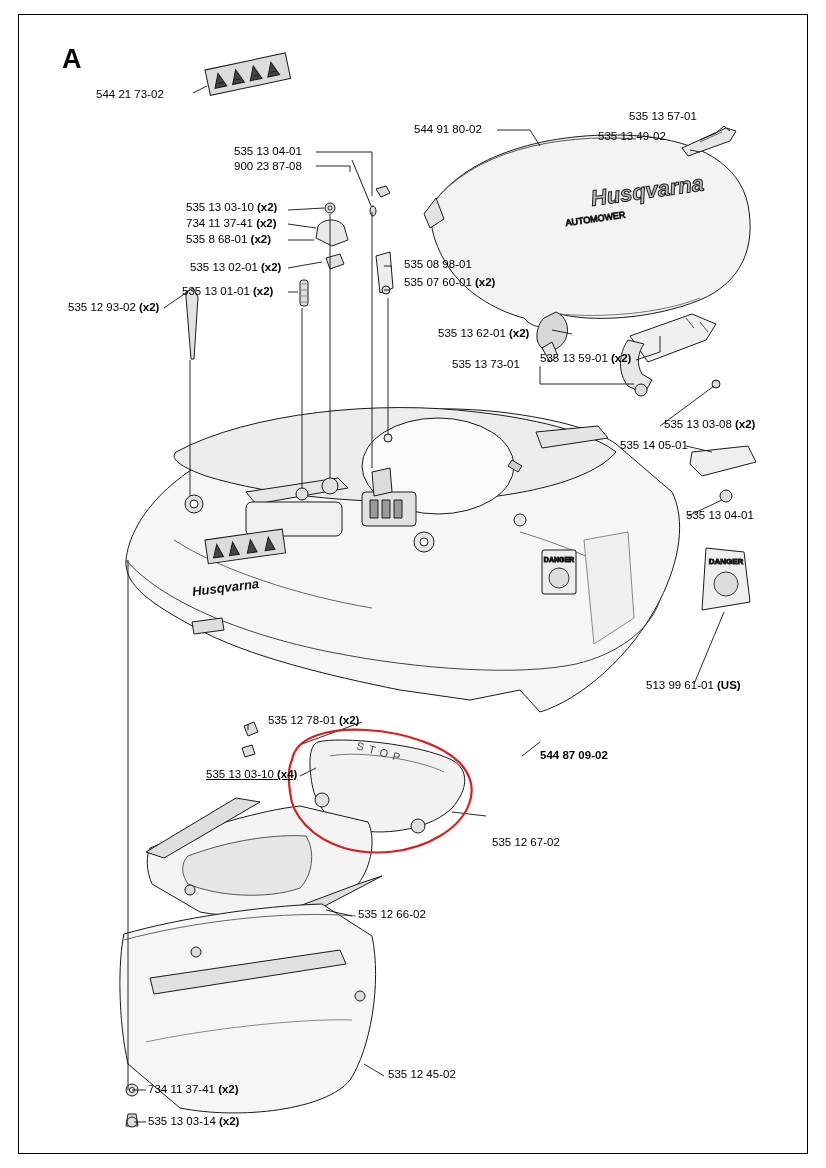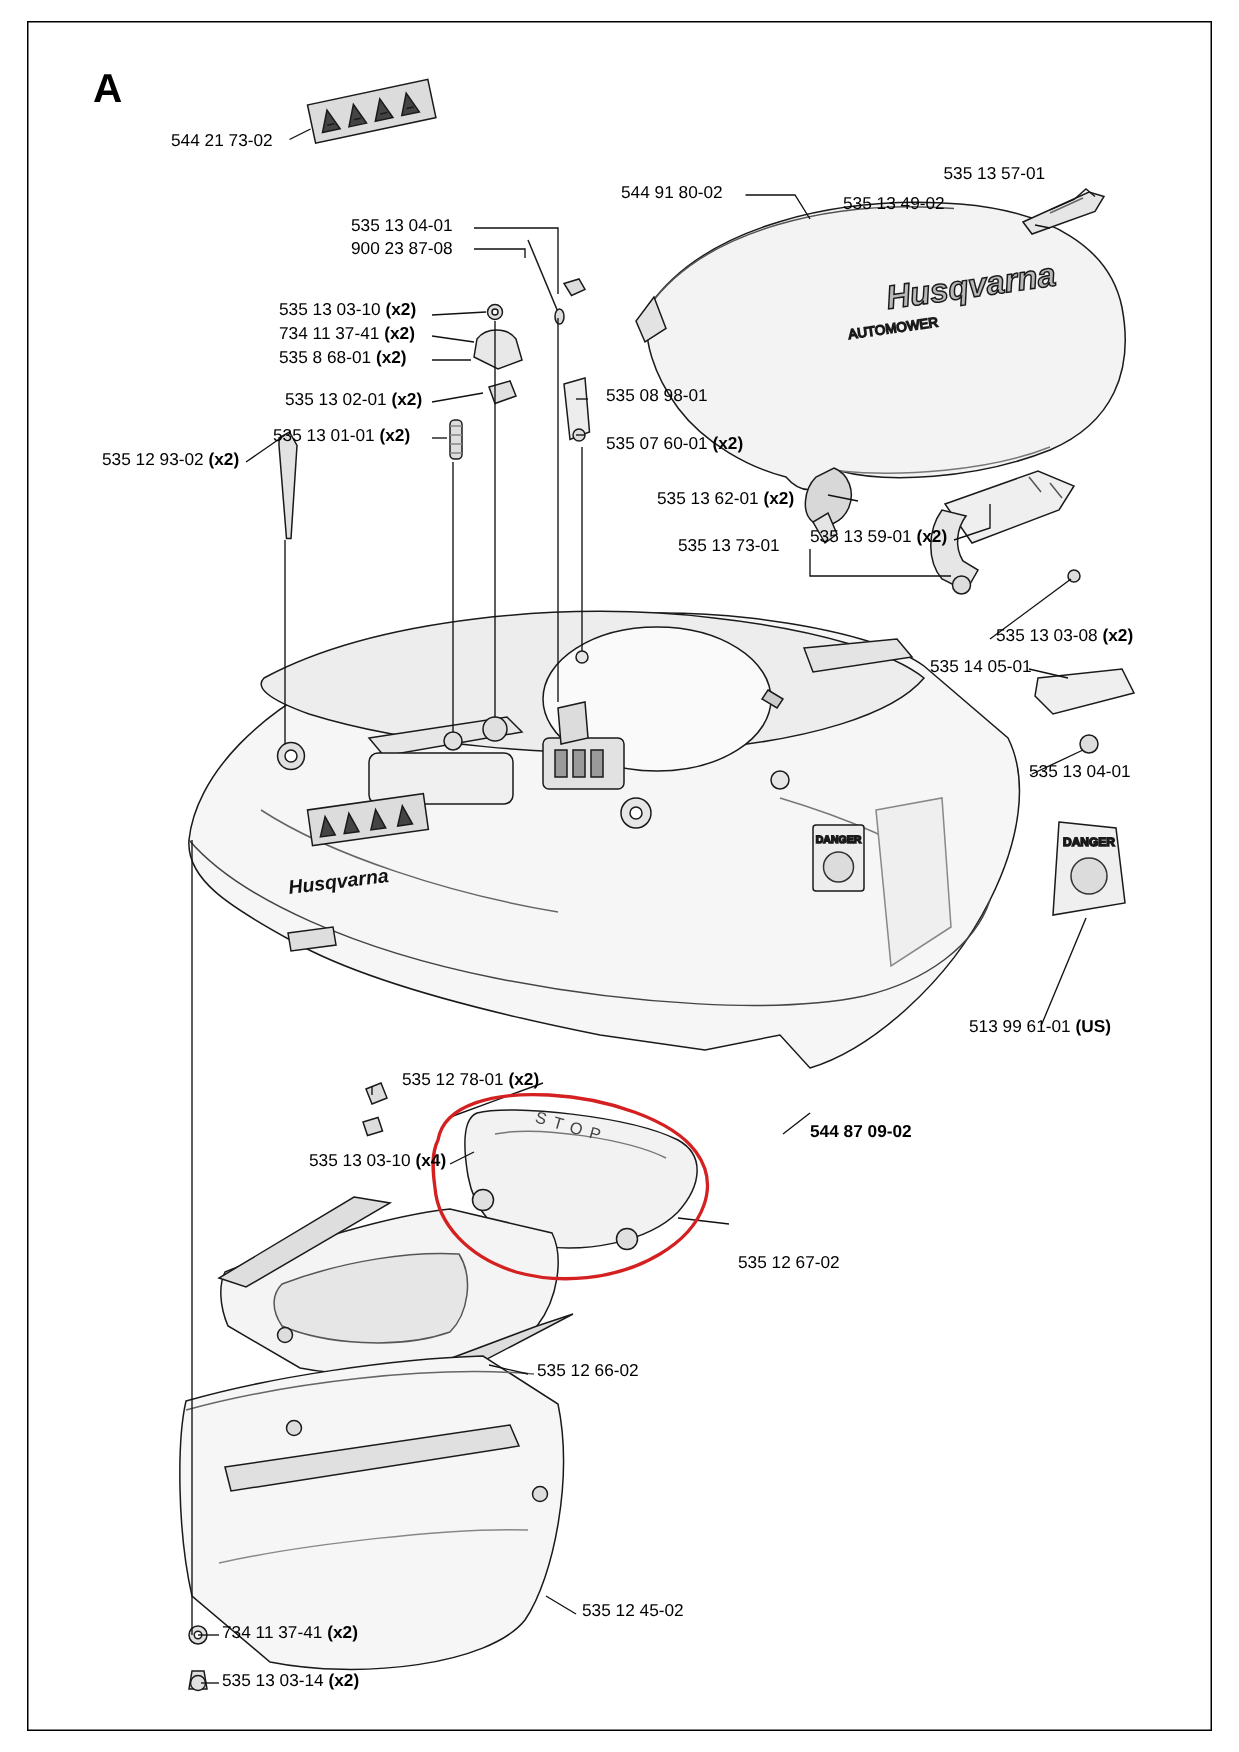--- a/index.html
+++ b/index.html
@@ -187,39 +187,39 @@
       <path d="M372 212 L372 468"></path>
       <path d="M388 298 L388 434"></path>
       <path d="M248 730 L248 724"></path>
     </g>
 
     <path d="M292 760 C296 736 330 728 366 730 C404 732 448 746 464 768
              C480 790 470 818 440 836 C410 854 372 856 344 848
              C312 838 292 816 290 792 C288 778 288 768 292 760 Z" fill="none" stroke="#d42020" stroke-width="2.2"></path>
   </svg>
 
-  <div class="lbl" style="left:114px;top:88px;">
+  <div class="lbl" style="left:96px;top:88px;">
     <span>544 21 73-02</span>
   </div>
 
   <div class="lbl" style="left:234px;top:145px;">
     <span>535 13 04-01</span>
   </div>
   <div class="lbl" style="left:234px;top:160px;">
     <span>900 23 87-08</span>
   </div>
 
   <div class="lbl" style="left:414px;top:123px;">
     <span>544 91 80-02</span>
   </div>
 
   <div class="lbl" style="left:629px;top:110px;">
     <span>535 13 57-01</span>
   </div>
-  <div class="lbl" style="left:562px;top:130px;">
+  <div class="lbl" style="left:598px;top:130px;">
     <span>535 13 49-02</span>
   </div>
 
   <div class="lbl" style="left:186px;top:201px;">
     <span>535 13 03-10</span>
     <b>(x2)</b>
   </div>
   <div class="lbl" style="left:186px;top:217px;">
     <span>734 11 37-41</span>
     <b>(x2)</b>
@@ -237,21 +237,21 @@
     <b>(x2)</b>
   </div>
   <div class="lbl" style="left:68px;top:301px;">
     <span>535 12 93-02</span>
     <b>(x2)</b>
   </div>
 
   <div class="lbl" style="left:404px;top:258px;">
     <span>535 08 98-01</span>
   </div>
-  <div class="lbl" style="left:404px;top:290px;">
+  <div class="lbl" style="left:404px;top:276px;">
     <span>535 07 60-01</span>
     <b>(x2)</b>
   </div>
 
   <div class="lbl" style="left:438px;top:327px;">
     <span>535 13 62-01</span>
     <b>(x2)</b>
   </div>
   <div class="lbl" style="left:452px;top:358px;">
     <span>535 13 73-01</span>
@@ -278,21 +278,21 @@
   </div>
 
   <div class="lbl" style="left:540px;top:749px;font-weight:bold;">
     <span>544 87 09-02</span>
   </div>
 
   <div class="lbl" style="left:268px;top:714px;">
     <span>535 12 78-01</span>
     <b>(x2)</b>
   </div>
-  <div class="lbl" style="left:206px;top:768px;">
+  <div class="lbl" style="left:206px;top:768px;text-decoration:underline;">
     <span>535 13 03-10</span>
     <b>(x4)</b>
   </div>
   <div class="lbl" style="left:492px;top:836px;">
     <span>535 12 67-02</span>
   </div>
 
   <div class="lbl" style="left:358px;top:908px;">
     <span>535 12 66-02</span>
   </div>

